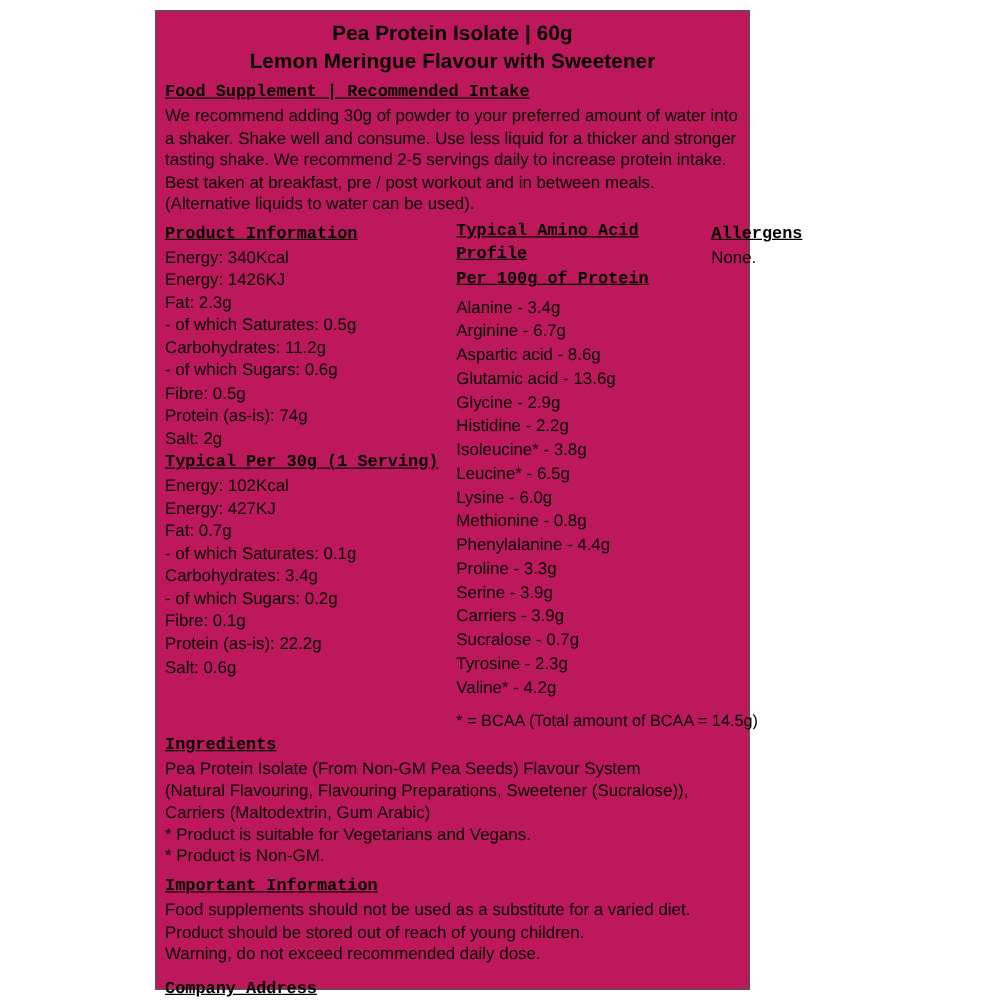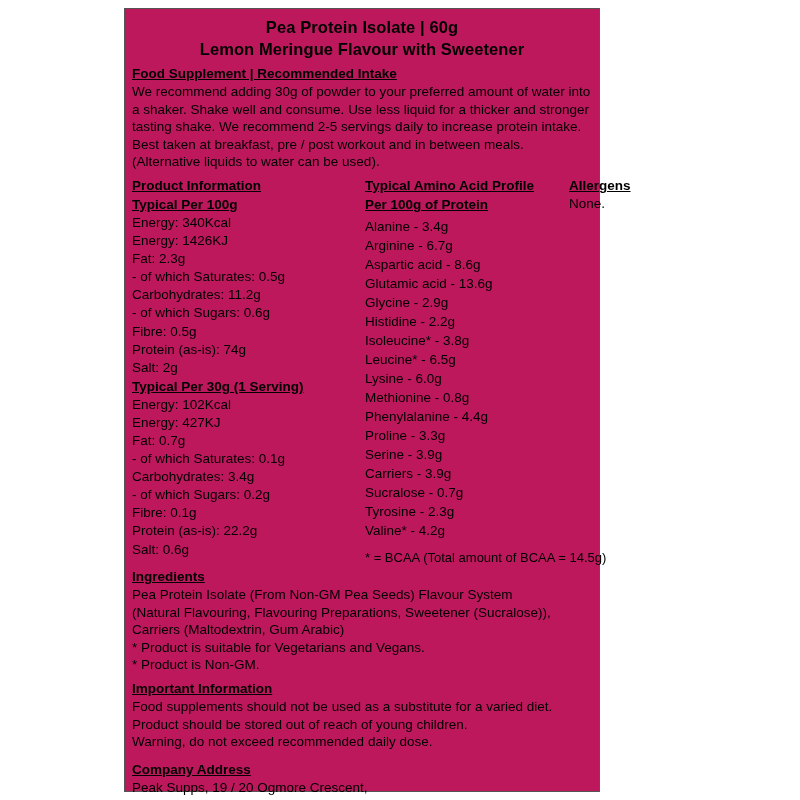--- a/index.html
+++ b/index.html
@@ -36,20 +36,21 @@
   }
   .body-area {
     padding: 4px 7px 0 7px;
   }
   .section-head {
     font-size: 13.5px;
     font-weight: bold;
     text-decoration: underline;
     line-height: 18px;
     display: inline-block;
+    font-family: Liberation Mono, monospace;
   }
   .head-row {
     line-height: 18px;
   }
   .para-line {
     font-size: 13.5px;
     line-height: 17.6px;
     white-space: pre;
   }
   .cols {
@@ -101,23 +102,20 @@
       <div class="para-line">tasting shake. We recommend 2-5 servings daily to increase protein intake.</div>
       <div class="para-line">Best taken at breakfast, pre / post workout and in between meals.</div>
       <div class="para-line">(Alternative liquids to water can be used).</div>
     </div>
 
     <div class="cols block-gap">
 
       <div class="col-product">
         <div class="head-row">
           <span class="section-head">Product Information</span>
-        </div>
-        <div class="head-row">
-          <span class="section-head">Typical Per 100g</span>
         </div>
         <div>
           <div class="nutri-line">Energy: 340Kcal</div>
           <div class="nutri-line">Energy: 1426KJ</div>
           <div class="nutri-line">Fat: 2.3g</div>
           <div class="nutri-line">- of which Saturates: 0.5g</div>
           <div class="nutri-line">Carbohydrates: 11.2g</div>
           <div class="nutri-line">- of which Sugars: 0.6g</div>
           <div class="nutri-line">Fibre: 0.5g</div>
           <div class="nutri-line">Protein (as-is): 74g</div>

